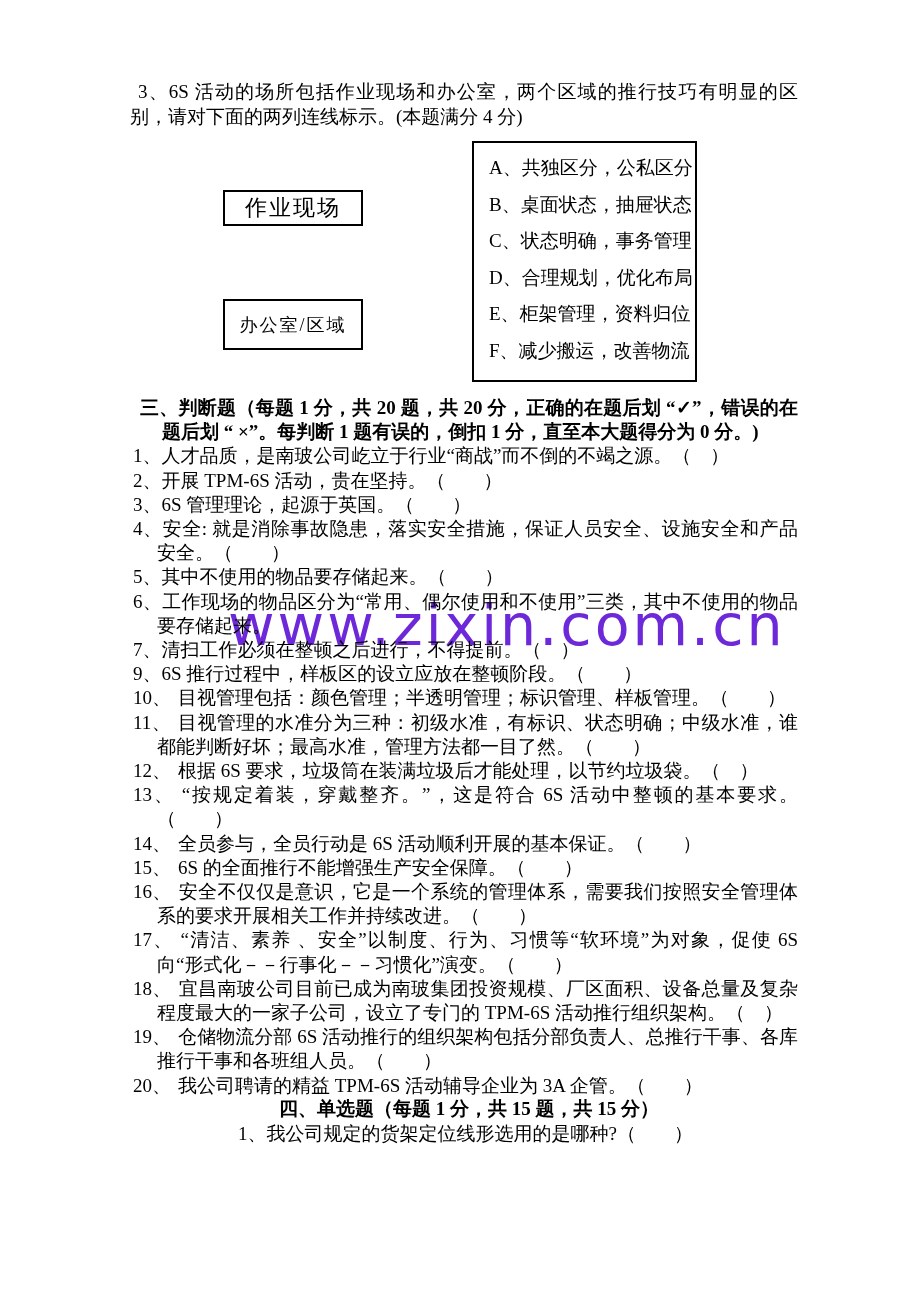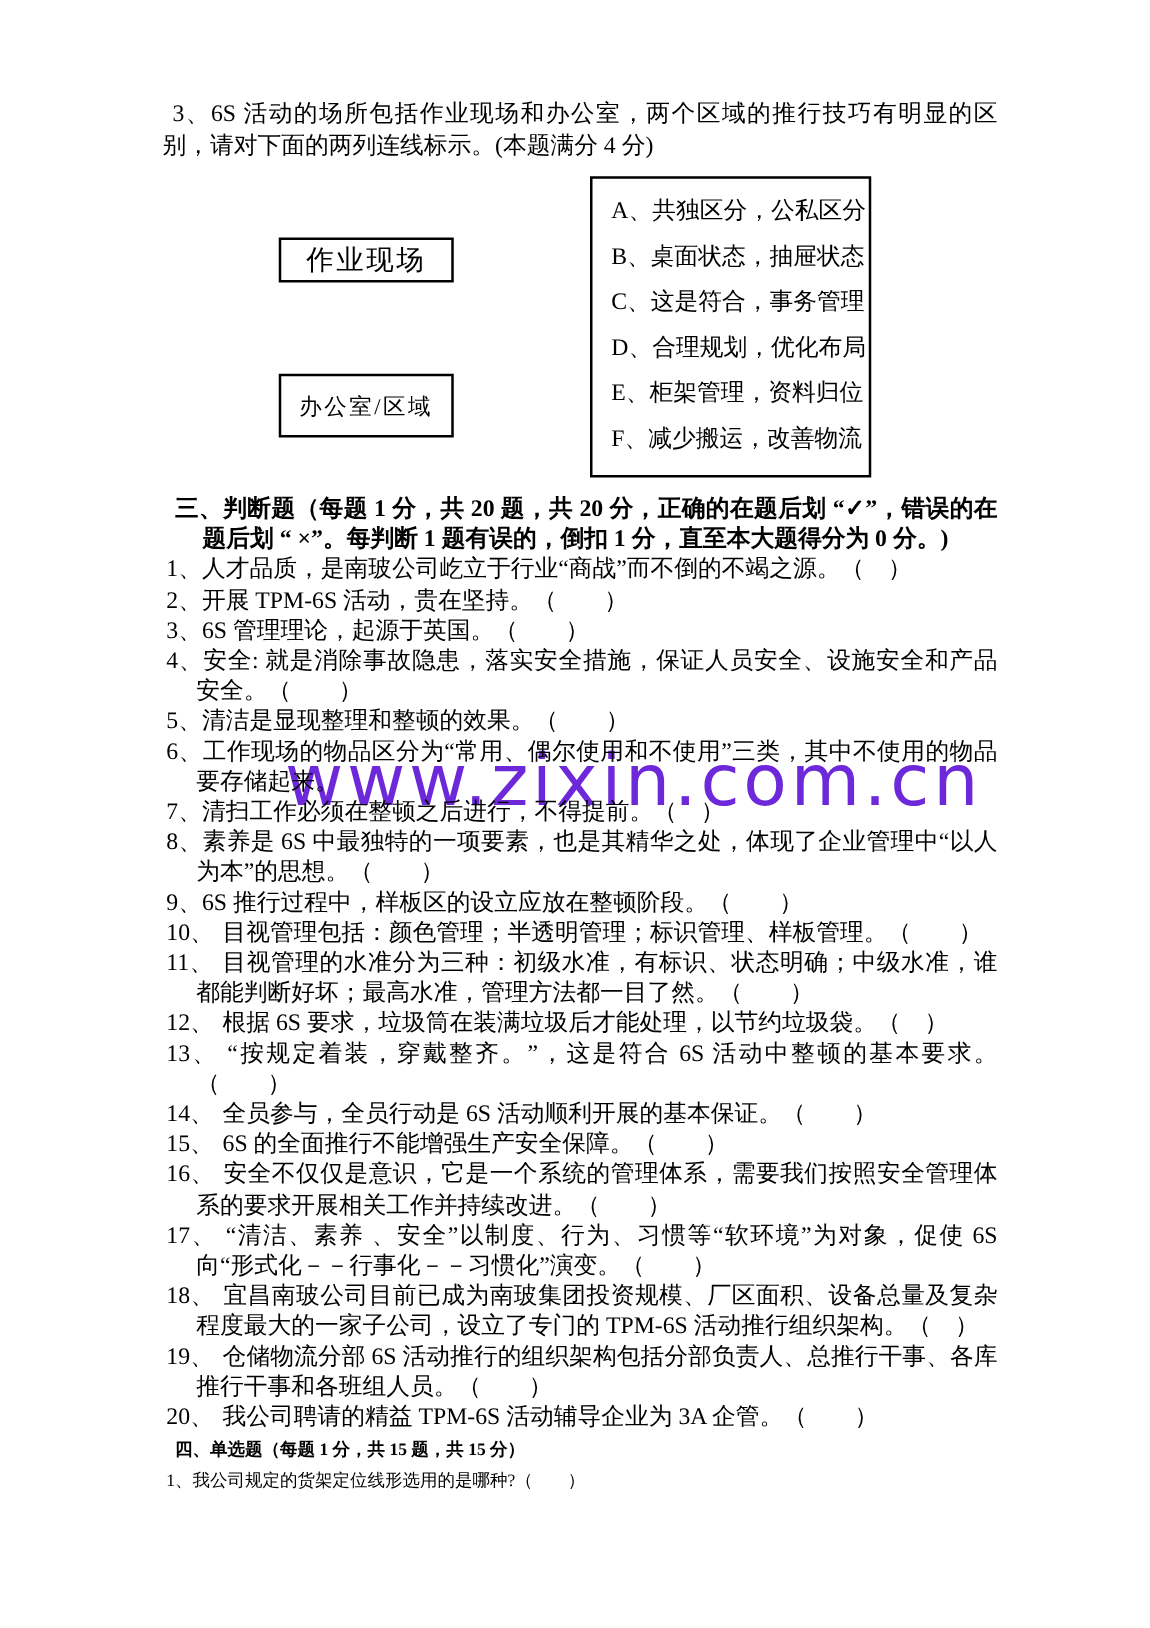--- a/index.html
+++ b/index.html
@@ -50,21 +50,21 @@
     font-weight:bold; text-align:justify;
     padding-left:32px; text-indent:-22px;
   }
   .jitem {
     margin-left:3px; padding-left:24px; text-indent:-24px;
     text-align:justify;
   }
   .jitem .num.w { padding-right:7px; }
 
   
-  #sec4 { left:130px; top:1148px; width:668px; font-size:14px; line-height:25px; }
+  #sec4 { left:130px; top:1096px; width:668px; font-size:19px; line-height:25px;text-align:center; }
   #sec4 .heading { font-weight:bold; padding-left:10px; }
   #sec4 .sitem { margin-left:3px; }
 </style>
 </head>
 <body>
 
 <div id="watermark">www.zixin.com.cn</div>
 
 <div class="layer">
 
@@ -73,36 +73,35 @@
   <div id="box-worksite" class="abs match-box">
     <span>作业现场</span>
   </div>
   <div id="box-office" class="abs match-box">
     <span>办公室/区域</span>
   </div>
 
   <div id="options-box" class="abs">
     <div class="opt-row"><span>A、</span><span>共独区分，公私区分</span></div>
     <div class="opt-row"><span>B、</span><span>桌面状态，抽屉状态</span></div>
-    <div class="opt-row"><span>C、</span><span>这是符合，事务管理</span></div>
+    <div class="opt-row"><span>C、</span><span>状态明确，事务管理</span></div>
     <div class="opt-row"><span>D、</span><span>合理规划，优化布局</span></div>
     <div class="opt-row"><span>E、</span><span>柜架管理，资料归位</span></div>
     <div class="opt-row"><span>F、</span><span>减少搬运，改善物流</span></div>
   </div>
 
   <div id="sec3" class="abs">
     <div class="heading">三、判断题（每题 1 分，共 20 题，共 20 分，正确的在题后划 “✓”，错误的在题后划 “ ×”。每判断 1 题有误的，倒扣 1 分，直至本大题得分为 0 分。)</div>
     <div class="jitem"><span class="num">1、</span><span>人才品质，是南玻公司屹立于行业“商战”而不倒的不竭之源。（　）</span></div>
     <div class="jitem"><span class="num">2、</span><span>开展 TPM-6S 活动，贵在坚持。（　　）</span></div>
     <div class="jitem"><span class="num">3、</span><span>6S 管理理论，起源于英国。（　　）</span></div>
     <div class="jitem"><span class="num">4、</span><span>安全: 就是消除事故隐患，落实安全措施，保证人员安全、设施安全和产品安全。（　　）</span></div>
-    <div class="jitem"><span class="num">5、</span><span>清洁是显现整理和整顿的效果。（　　）</span></div>
+    <div class="jitem"><span class="num">5、</span><span>其中不使用的物品要存储起来。（　　）</span></div>
     <div class="jitem"><span class="num">6、</span><span>工作现场的物品区分为“常用、偶尔使用和不使用”三类，其中不使用的物品要存储起来。</span></div>
     <div class="jitem"><span class="num">7、</span><span>清扫工作必须在整顿之后进行，不得提前。（　）</span></div>
-    <div class="jitem"><span class="num">8、</span><span>素养是 6S 中最独特的一项要素，也是其精华之处，体现了企业管理中“以人为本”的思想。（　　）</span></div>
     <div class="jitem"><span class="num">9、</span><span>6S 推行过程中，样板区的设立应放在整顿阶段。（　　）</span></div>
     <div class="jitem"><span class="num w">10、</span><span>目视管理包括：颜色管理；半透明管理；标识管理、样板管理。（　　）</span></div>
     <div class="jitem"><span class="num w">11、</span><span>目视管理的水准分为三种：初级水准，有标识、状态明确；中级水准，谁都能判断好坏；最高水准，管理方法都一目了然。（　　）</span></div>
     <div class="jitem"><span class="num w">12、</span><span>根据 6S 要求，垃圾筒在装满垃圾后才能处理，以节约垃圾袋。（　）</span></div>
     <div class="jitem"><span class="num w">13、</span><span>“按规定着装，穿戴整齐。”，这是符合 6S 活动中整顿的基本要求。（　　）</span></div>
     <div class="jitem"><span class="num w">14、</span><span>全员参与，全员行动是 6S 活动顺利开展的基本保证。（　　）</span></div>
     <div class="jitem"><span class="num w">15、</span><span>6S 的全面推行不能增强生产安全保障。（　　）</span></div>
     <div class="jitem"><span class="num w">16、</span><span>安全不仅仅是意识，它是一个系统的管理体系，需要我们按照安全管理体系的要求开展相关工作并持续改进。（　　）</span></div>
     <div class="jitem"><span class="num w">17、</span><span>“清洁、素养 、安全”以制度、行为、习惯等“软环境”为对象，促使 6S 向“形式化－－行事化－－习惯化”演变。（　　）</span></div>
     <div class="jitem"><span class="num w">18、</span><span>宜昌南玻公司目前已成为南玻集团投资规模、厂区面积、设备总量及复杂程度最大的一家子公司，设立了专门的 TPM-6S 活动推行组织架构。（　）</span></div>

